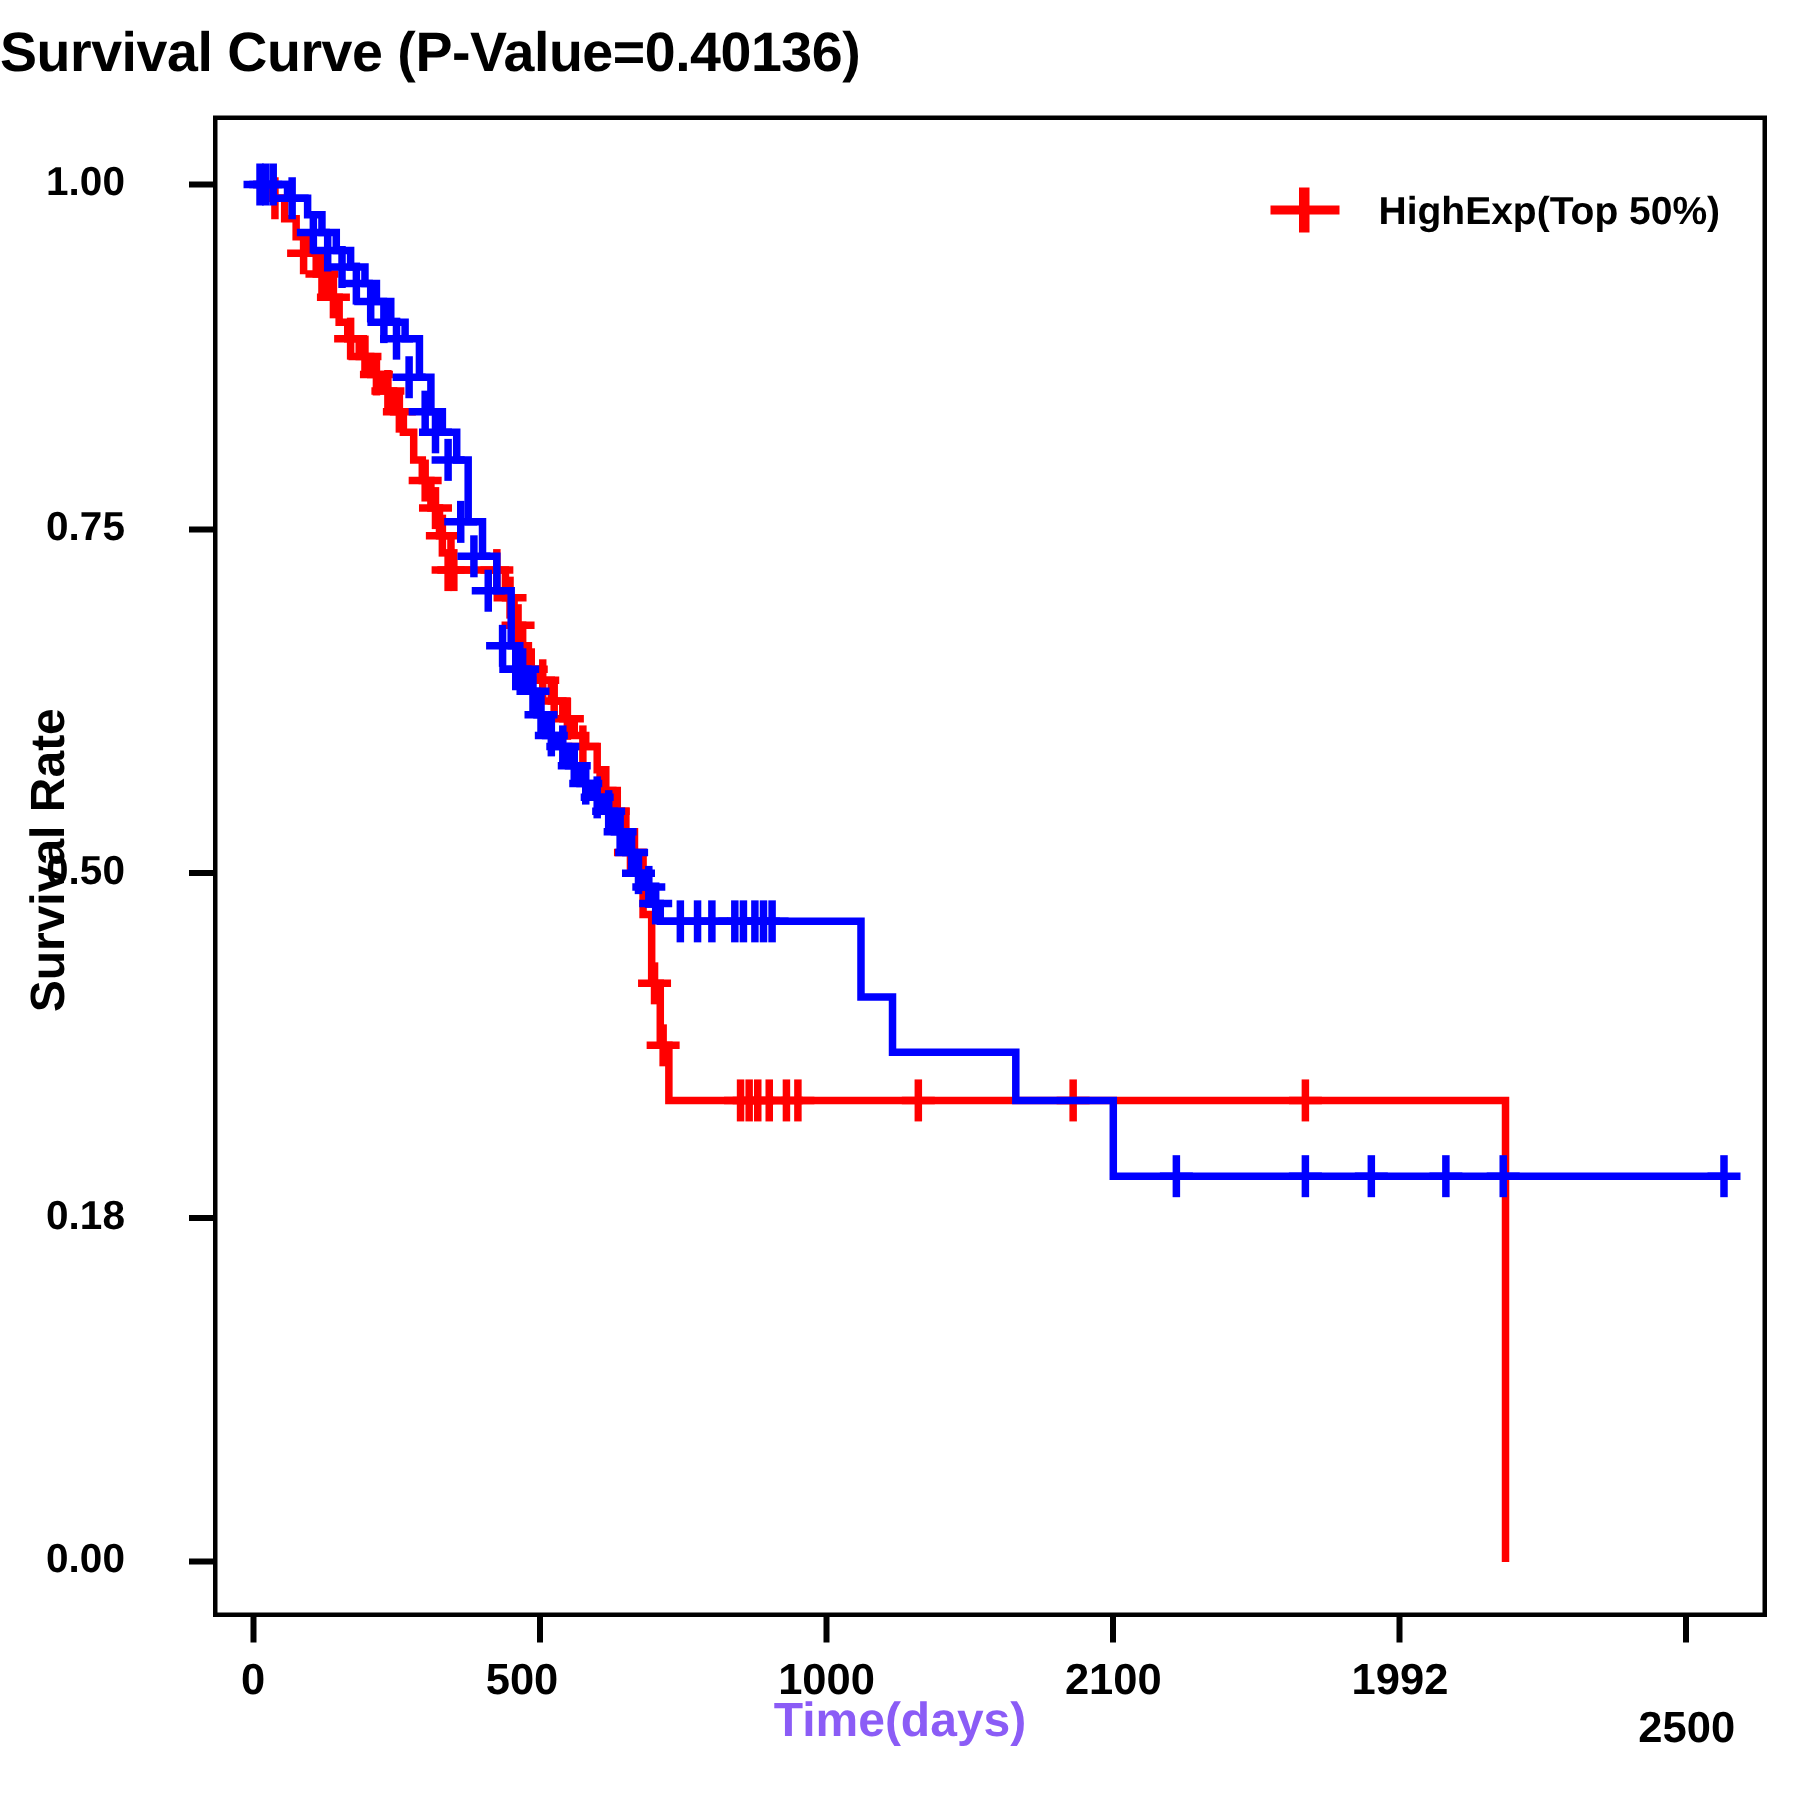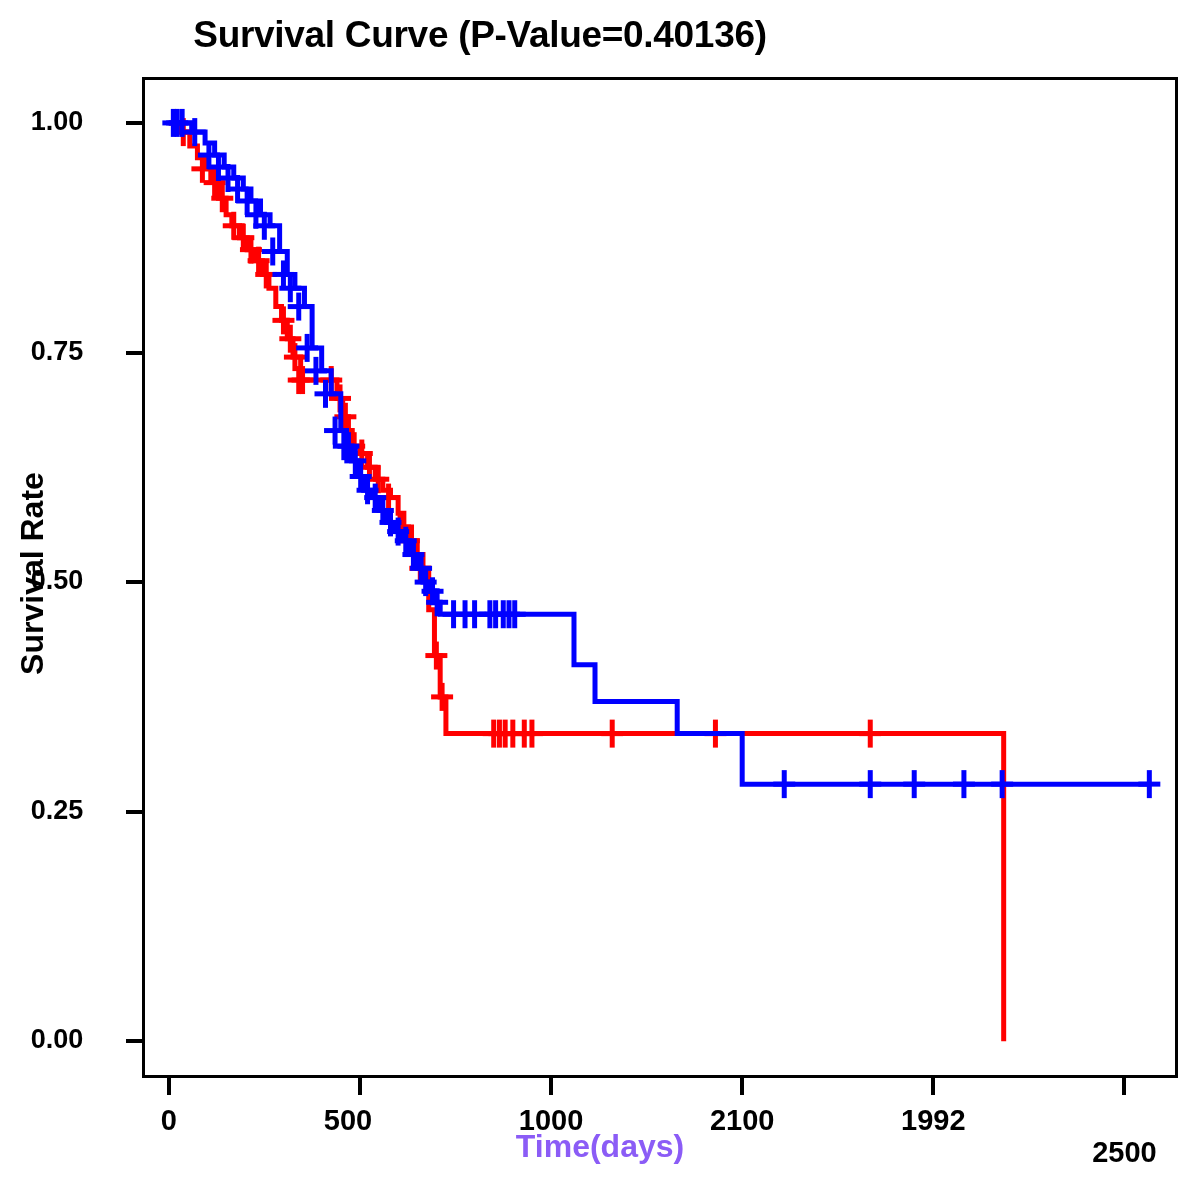--- a/index.html
+++ b/index.html
@@ -13,21 +13,21 @@
     height: 1200px;
     background: #ffffff;
     font-family: "Liberation Sans", sans-serif;
     overflow: hidden;
   }
   #chart-title {
     position: absolute;
     left: 0;
     top: 14px;
     width: 960px;
-    text-align: center;
+    text-align: left;
     font-size: 37px;
     font-weight: bold;
     color: #000000;
     letter-spacing: -0.3px;
   }
   #plot-frame {
     position: absolute;
     left: 142px;
     top: 77px;
     width: 1036px;
@@ -321,21 +321,21 @@
             <line x1="996.3284132841329" y1="707.1284403669725" x2="1018.3284132841329" y2="707.1284403669725" stroke="#0000FF" stroke-width="5"></line>
           </g>
         </g>
       </g>
   </svg>
 
   <div id="ytick-container">
       <div class="ytick-mark" style="left: 126px; top: 1039.27px;"></div>
       <div class="ytick-label" style="left: 2px; top: 1024.27px;">0.00</div>
       <div class="ytick-mark" style="left: 126px; top: 809.679px;"></div>
-      <div class="ytick-label" style="left: 2px; top: 794.679px;">0.25</div>
+      <div class="ytick-label" style="left: 2px; top: 794.679px;">0.18</div>
       <div class="ytick-mark" style="left: 126px; top: 580.092px;"></div>
       <div class="ytick-label" style="left: 2px; top: 565.092px;">0.50</div>
       <div class="ytick-mark" style="left: 126px; top: 350.505px;"></div>
       <div class="ytick-label" style="left: 2px; top: 335.505px;">0.75</div>
       <div class="ytick-mark" style="left: 126px; top: 120.917px;"></div>
       <div class="ytick-label" style="left: 2px; top: 105.917px;">1.00</div>
     </div>
   <div id="xtick-container">
       <div class="xtick-mark" style="left: 166.76px; top: 1078px;"></div>
       <div class="xtick-label" style="left: 108.76px; top: 1104px;">0</div>
@@ -348,15 +348,22 @@
       <div class="xtick-mark" style="left: 931.336px; top: 1078px;"></div>
       <div class="xtick-label" style="left: 873.336px; top: 1104px;">1992</div>
       <div class="xtick-mark" style="left: 1122.48px; top: 1078px;"></div>
       <div class="xtick-label" style="left: 1064.48px; top: 1104px; margin-top: 32px;">2500</div>
     </div>
 
   <div id="xaxis-label">Time(days)</div>
   <div id="yaxis-label">Survival Rate</div>
 
   <div id="legend">
+    <div class="legend-row">
+      <span class="legend-mark">
+        <span class="hbar" style="background:#FF0000"></span>
+        <span class="vbar" style="background:#FF0000"></span>
+      </span>
+      <span class="legend-text">HighExp(Top 50%)</span>
+    </div>
   </div>
 
 </div>
 
 </body></html>

